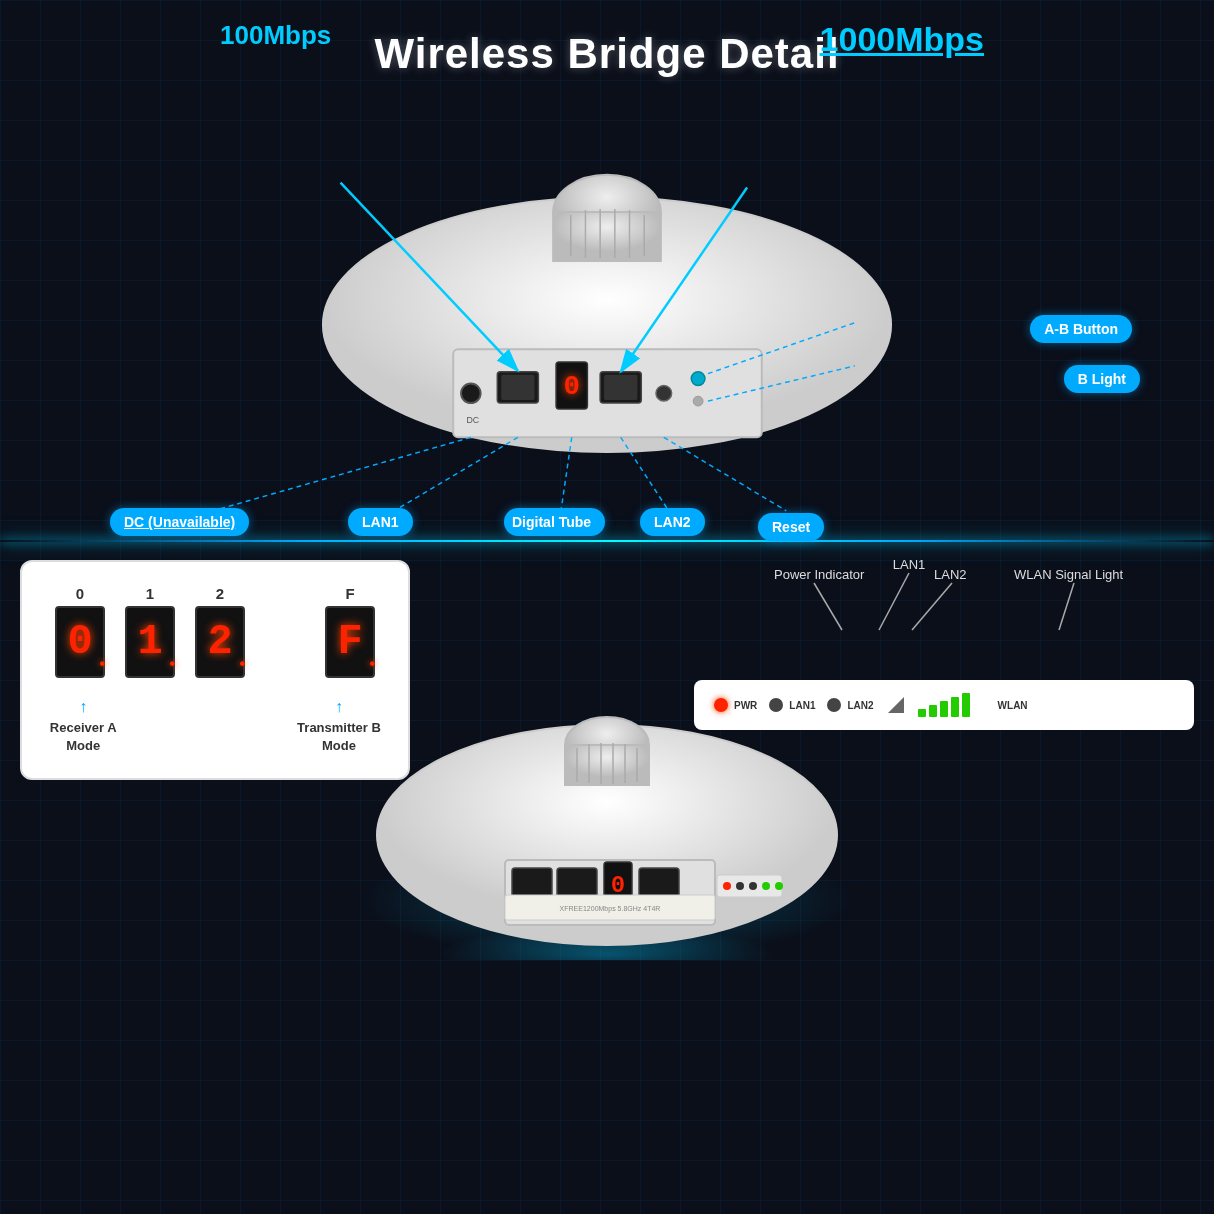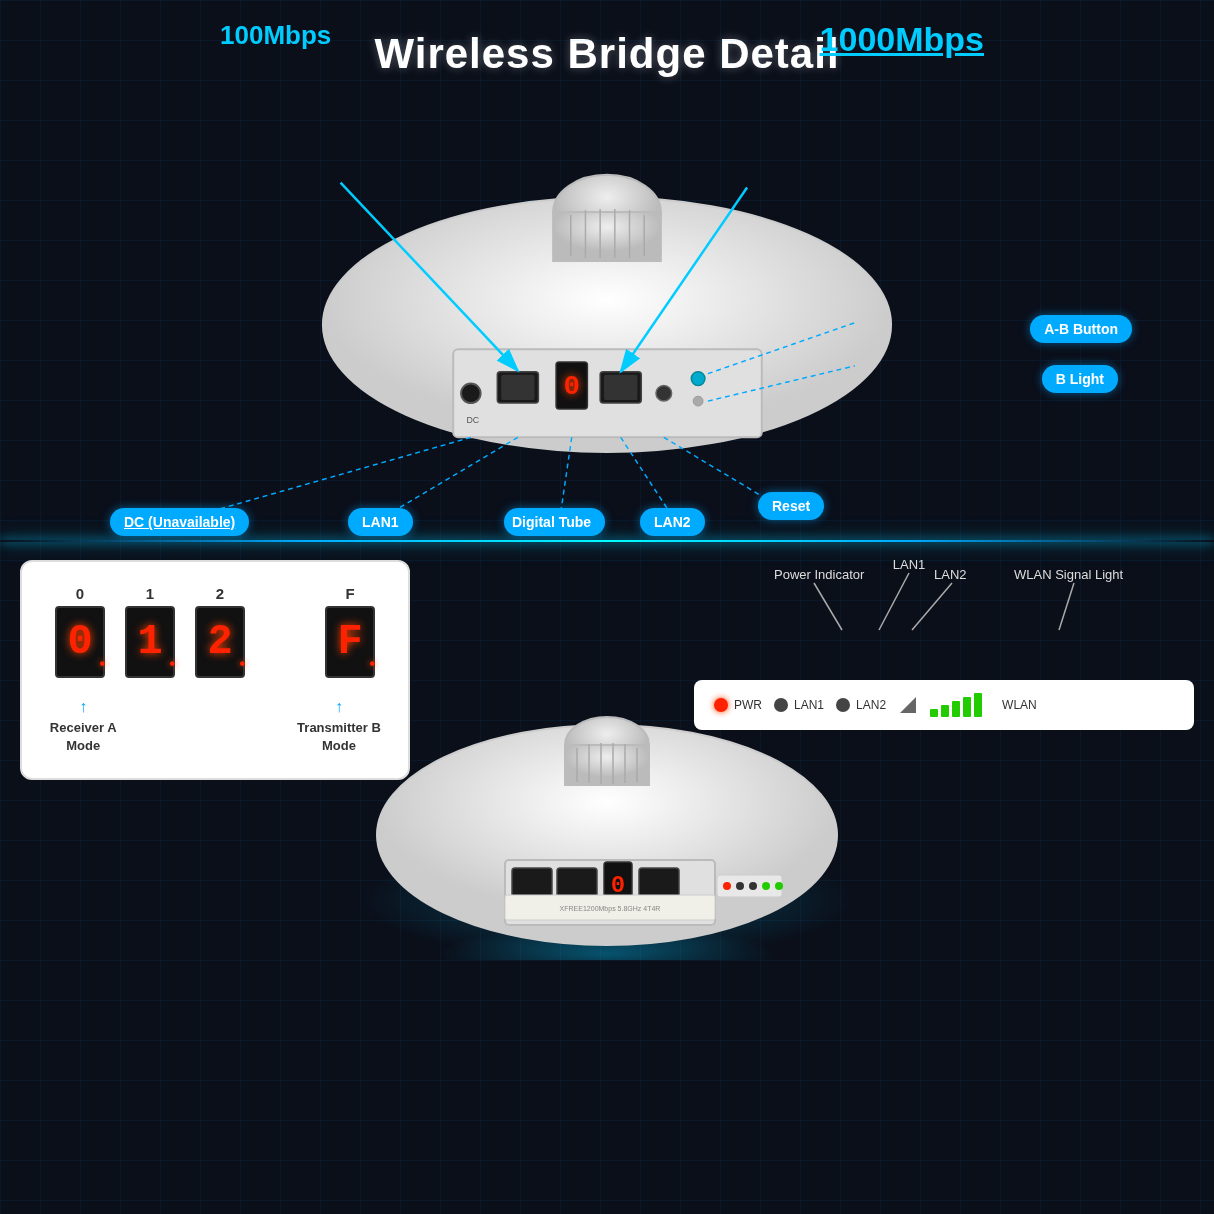--- a/index.html
+++ b/index.html
@@ -191,23 +191,23 @@
 
     .led {
       width: 14px;
       height: 14px;
       border-radius: 50%;
     }
     .led-red { background: #ff2200; box-shadow: 0 0 6px #ff4400; }
     .led-off { background: #444; }
 
     .led-label {
-      font-size: 12px;
+      font-size: 10px;
       color: #333;
-      font-weight: normal;
+      font-weight: bold;
     }
 
     .wlan-bars {
       display: flex;
       align-items: flex-end;
       gap: 3px;
     }
     .wlan-bar {
       background: #22cc00;
       width: 8px;
@@ -323,23 +323,23 @@
 
     <line x1="710" y1="310" x2="860" y2="258" stroke="#00aaff" stroke-width="1.5" stroke-dasharray="5,4"></line>
 
     <line x1="710" y1="338" x2="860" y2="302" stroke="#00aaff" stroke-width="1.5" stroke-dasharray="5,4"></line>
   </svg>
 
   <div class="label-badge" style="top: 438px; left: 110px; text-decoration: underline;">DC (Unavailable)</div>
   <div class="label-badge" style="top: 438px; left: 348px;">LAN1</div>
   <div class="label-badge" style="top: 438px; left: 504px; padding-left: 8px;">Digital Tube</div>
   <div class="label-badge" style="top: 438px; left: 640px;">LAN2</div>
-  <div class="label-badge" style="top: 422px; left: 758px;">Reset</div>
+  <div class="label-badge" style="top: 443px; left: 758px;">Reset</div>
   <div class="label-badge" style="top: 245px; right: 82px;">A-B Button</div>
-  <div class="label-badge" style="top: 295px; right: 96px;">B Light</div>
+  <div class="label-badge" style="top: 295px; right: 74px;">B Light</div>
 </div>
 
 <div class="bottom-left">
   <div class="digit-row">
     <div class="digit-item">
       <span class="digit-label-top">0</span>
       <div class="seven-seg has-dot">0</div>
     </div>
     <div class="digit-item">
       <span class="digit-label-top">1</span>
@@ -406,21 +406,21 @@
         <polygon points="2,18 18,2 18,18" fill="#666"></polygon>
       </svg>
     </div>
     <div class="wlan-bars">
       <div class="wlan-bar" style="height:8px;"></div>
       <div class="wlan-bar" style="height:12px;"></div>
       <div class="wlan-bar" style="height:16px;"></div>
       <div class="wlan-bar" style="height:20px;"></div>
       <div class="wlan-bar" style="height:24px;"></div>
     </div>
-    <span class="led-label" style="margin-left:8px;">WLAN</span>
+    <span class="led-label" style="margin-left:16px;">WLAN</span>
   </div>
 </div>
 
 <div class="bottom-device">
   <div class="cyan-glow"></div>
   <svg style="position:absolute;top:0;left:0;width:100%;height:100%;pointer-events:none;" viewBox="0 0 500 320">
     <defs>
       <radialGradient id="devGrad2" cx="50%" cy="35%">
         <stop offset="0%" stop-color="#ffffff"></stop>
         <stop offset="100%" stop-color="#cccccc"></stop>

